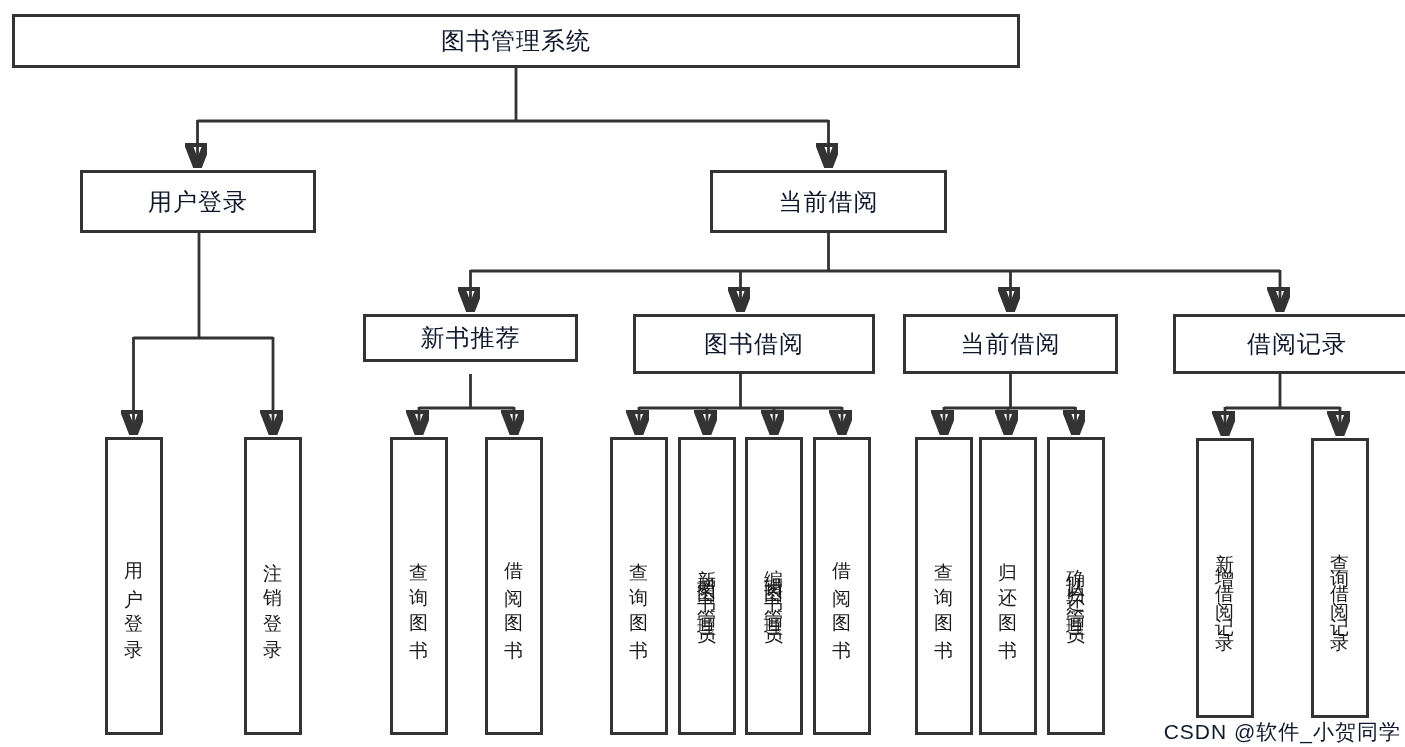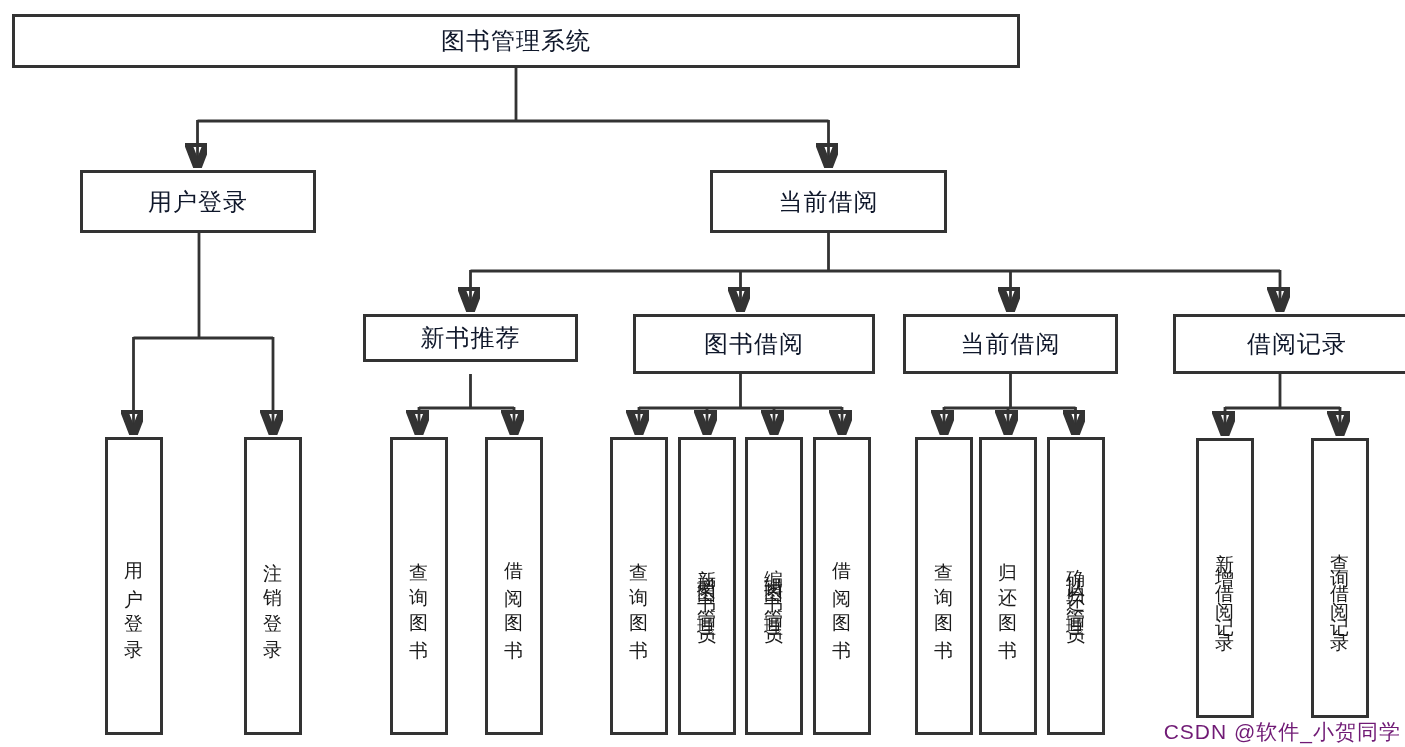--- a/index.html
+++ b/index.html
@@ -48,21 +48,21 @@
     white-space:nowrap;
   }
   .ls4 { letter-spacing:26px; margin-bottom:-26px; }
   .ls6 { letter-spacing:16px; margin-bottom:-16px; }
   .ls9 { letter-spacing:8px;  margin-bottom:-8px; }
   .watermark {
     position:absolute;
     right:4px;
     bottom:1px;
     font-size:21px;
-    color:#701a75;
+    color:#0f172a;
     letter-spacing:1px;
     white-space:nowrap;
   }
 </style>
 </head>
 <body>
 
 <div class="canvas">
 
   <svg class="wires" width="1405" height="747">

